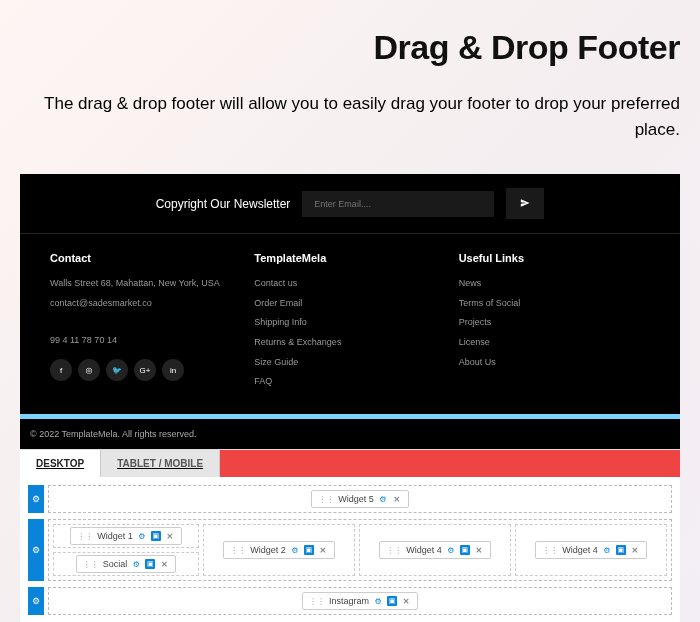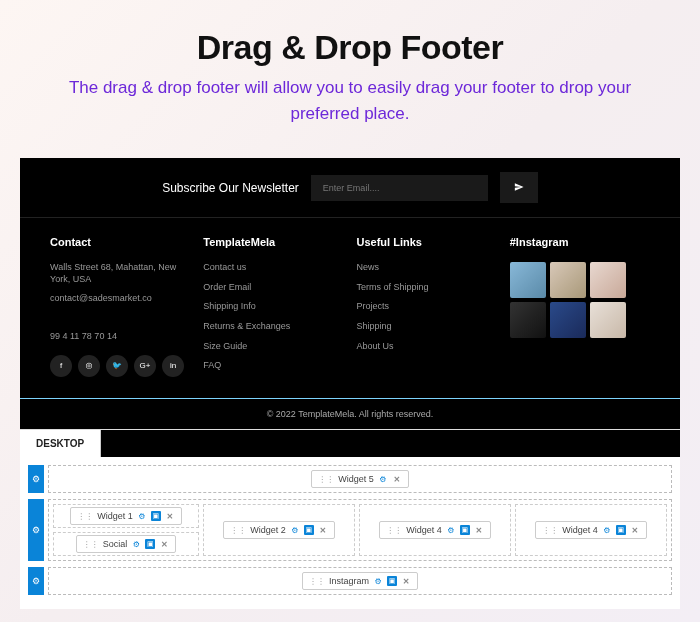--- a/index.html
+++ b/index.html
@@ -1,48 +1,48 @@
 <!DOCTYPE html>
 <html><head>
 <meta charset="utf-8">
 <style>
 * { margin: 0; padding: 0; box-sizing: border-box; }
 body { font-family: -apple-system, BlinkMacSystemFont, "Segoe UI", Arial, sans-serif; background: linear-gradient(135deg, #fdf6f3 0%, #f5eef0 50%, #f3eef5 100%); width: 700px; height: 622px; overflow: hidden; }
 
-.hero { text-align: center; padding: 28px 56px 20px; }
+.hero { text-align: right; padding: 28px 20px 20px; }
 .hero h1 { font-size: 34px; font-weight: 800; color: #111; letter-spacing: -0.5px; }
-.hero p { font-size: 17px; color: #6d28d9; margin-top: 8px; line-height: 1.5; font-weight: 400; }
+.hero p { font-size: 17px; color: #000000; margin-top: 24px; line-height: 1.5; font-weight: 400; }
 
 .footer-preview { background: #000; color: #fff; margin: 12px 20px 0; padding: 0; font-size: 10px; }
 .newsletter { display: flex; align-items: center; justify-content: center; padding: 14px 30px; border-bottom: 1px solid #222; gap: 12px; }
 .newsletter-label { font-size: 12px; color: #fff; }
-.newsletter-input { background: #1a1a1a; border: none; color: #888; padding: 8px 12px; font-size: 9px; width: 177px; }
+.newsletter-input { background: #1a1a1a; border: none; color: #888; padding: 8px 12px; font-size: 9px; width: 192px; }
 .newsletter-btn { background: #1a1a1a; border: none; color: #fff; padding: 8px 14px; cursor: pointer; }
 
 .footer-cols { display: flex; padding: 18px 30px; gap: 13px; }
 .fcol { flex: 1; }
 .fcol h4 { font-size: 11px; font-weight: 600; margin-bottom: 14px; color: #fff; }
 .fcol .line { color: #999; font-size: 9px; margin-bottom: 8px; line-height: 1.3; }
 .socials { display: flex; gap: 6px; margin-top: 12px; }
 .social { width: 22px; height: 22px; border-radius: 50%; background: #222; display: flex; align-items: center; justify-content: center; font-size: 8px; color: #fff; }
 
 .insta-grid { display: grid; grid-template-columns: repeat(3, 36px); gap: 4px; }
 .insta-img { width: 36px; height: 36px; background: #555; border-radius: 2px; }
 .insta-img.i1 { background: linear-gradient(135deg,#88b8d8,#5a8aa8); }
 .insta-img.i2 { background: linear-gradient(135deg,#d8c8b8,#a89878); }
 .insta-img.i3 { background: linear-gradient(135deg,#e8d8d0,#c8a898); }
 .insta-img.i4 { background: linear-gradient(135deg,#333,#111); }
 .insta-img.i5 { background: linear-gradient(135deg,#2a4a8a,#1a2a5a); }
 .insta-img.i6 { background: linear-gradient(135deg,#e8e0d8,#c8b8a8); }
 
-.copyright { text-align: center; padding: 10px; border-top: 1px solid #7dd3fc; color: #aaa; font-size: 9px; }
+.copyright { padding: 10px; border-top: 5px solid #7dd3fc; color: #aaa; font-size: 9px; }
 
 
 .builder { background: #fff; margin: 0 20px; border-top: 1px solid #ddd; }
-.tabs { display: flex; background: #000000; }
+.tabs { display: flex; background: #ef4444; text-decoration: underline; }
 .tab { padding: 8px 16px; font-size: 10px; font-weight: 600; color: #555; background: #e5e5e5; border-right: 1px solid #ccc; cursor: pointer; }
 .tab.active { background: #fff; color: #222; }
 
 .rows { padding: 8px; }
 .brow { display: flex; align-items: stretch; margin-bottom: 6px; gap: 4px; }
 .row-handle { width: 16px; background: #0a84d8; display: flex; align-items: center; justify-content: center; color: #fff; font-size: 9px; cursor: move; }
 .row-content { flex: 1; border: 1px dashed #bbb; padding: 4px; display: flex; gap: 4px; min-height: 26px; }
 .row-content.center { justify-content: center; }
 .slot { flex: 1; border: 1px dashed #ccc; min-height: 22px; display: flex; align-items: center; justify-content: center; padding: 2px; }
 .slot.fill { flex: 1; }
@@ -61,21 +61,21 @@
 </head>
 <body>
 
 <div class="hero">
   <h1>Drag &amp; Drop Footer</h1>
   <p>The drag &amp; drop footer will allow you to easily drag your footer to drop your preferred place.</p>
 </div>
 
 <div class="footer-preview">
   <div class="newsletter">
-    <span class="newsletter-label">Subscribe Our Newsletter</span>
+    <span class="newsletter-label">Copyright Our Newsletter</span>
     <input class="newsletter-input" placeholder="Enter Email...." style="">
     <button class="newsletter-btn">
       <span>
         <svg width="10" height="10" viewBox="0 0 24 24" fill="#fff">
             <path d="M2 21l21-9L2 3v7l15 2-15 2z"></path>
           </svg>
       </span>
     </button>
   </div>
 
@@ -100,45 +100,35 @@
       <div class="line">Order Email</div>
       <div class="line">Shipping Info</div>
       <div class="line">Returns &amp; Exchanges</div>
       <div class="line">Size Guide</div>
       <div class="line">FAQ</div>
     </div>
 
     <div class="fcol">
       <h4>Useful Links</h4>
       <div class="line">News</div>
-      <div class="line">Terms of Shipping</div>
+      <div class="line">Terms of Social</div>
       <div class="line">Projects</div>
-      <div class="line">Shipping</div>
+      <div class="line">License</div>
       <div class="line">About Us</div>
     </div>
 
-    <div class="fcol">
-      <h4>#Instagram</h4>
-      <div class="insta-grid">
-        <div class="insta-img i1"></div>
-        <div class="insta-img i2"></div>
-        <div class="insta-img i3"></div>
-        <div class="insta-img i4"></div>
-        <div class="insta-img i5"></div>
-        <div class="insta-img i6"></div>
-      </div>
-    </div>
   </div>
 
   <div class="copyright">© 2022 TemplateMela. All rights reserved.</div>
 </div>
 
 <div class="builder">
   <div class="tabs">
     <div class="tab active">DESKTOP</div>
+    <div class="tab">TABLET / MOBILE</div>
   </div>
 
   <div class="rows">
 
     <div class="brow">
       <div class="row-handle">
         <span>⚙</span>
       </div>
       <div class="row-content center">
         <div class="widget">

